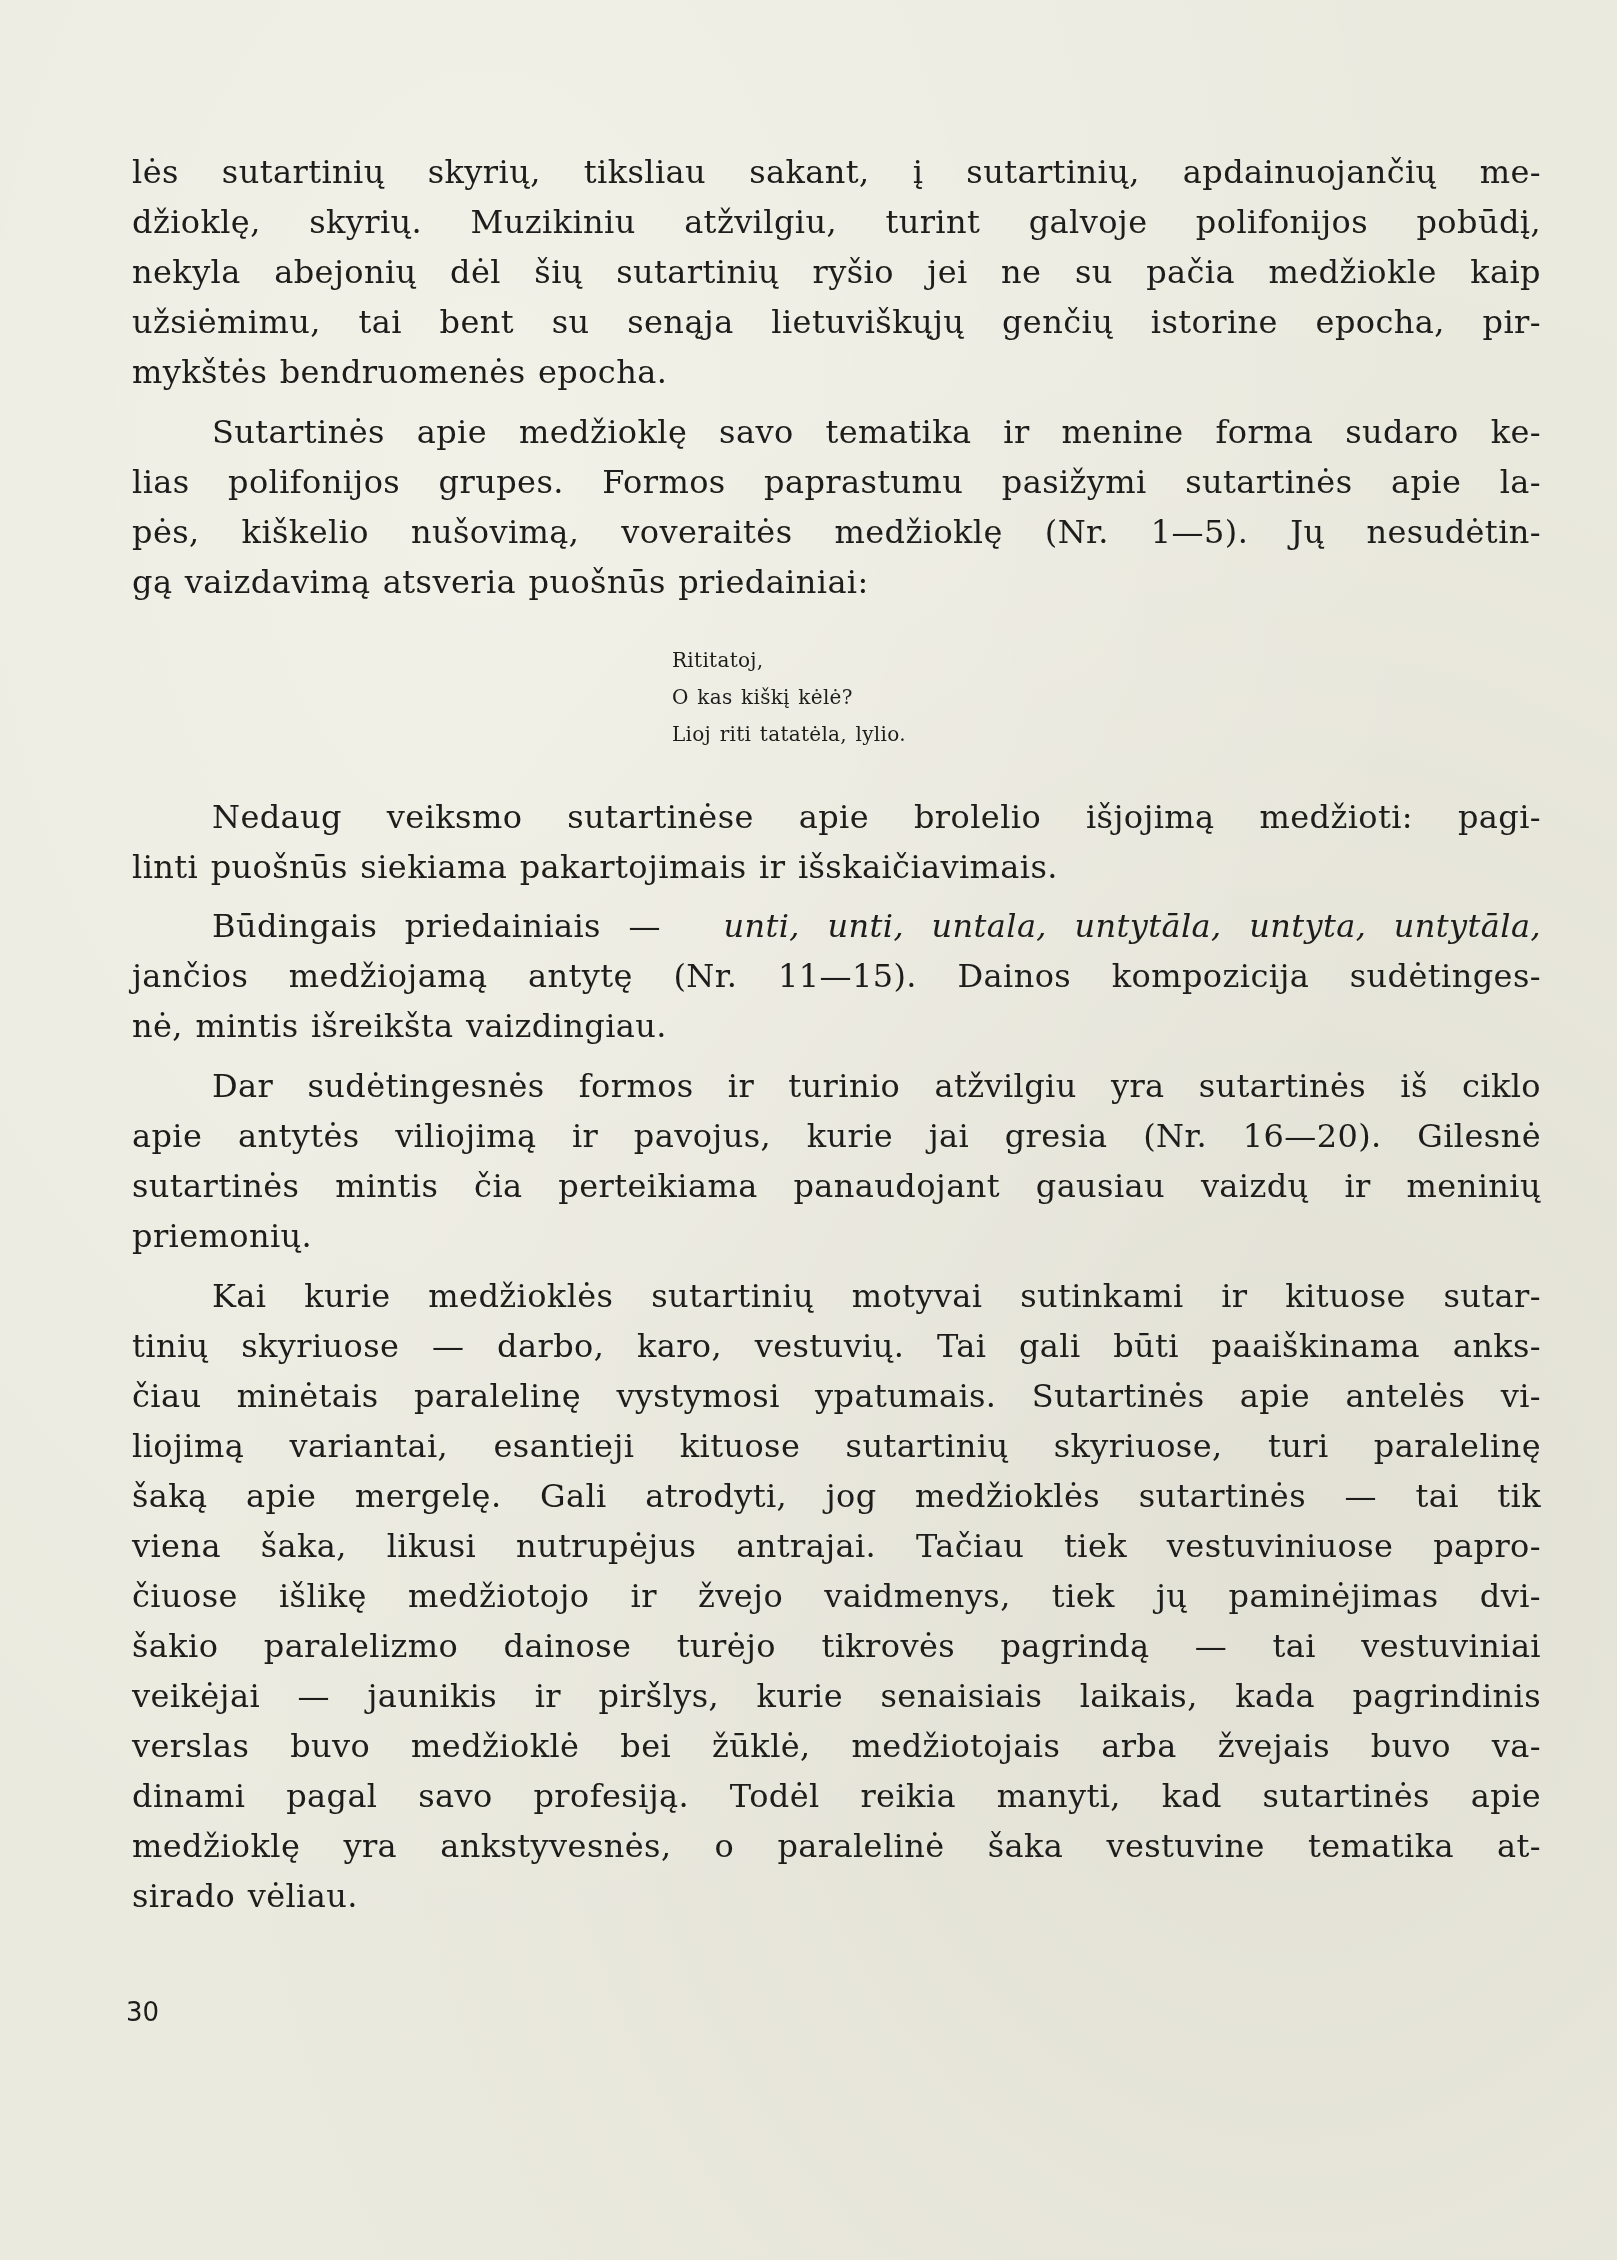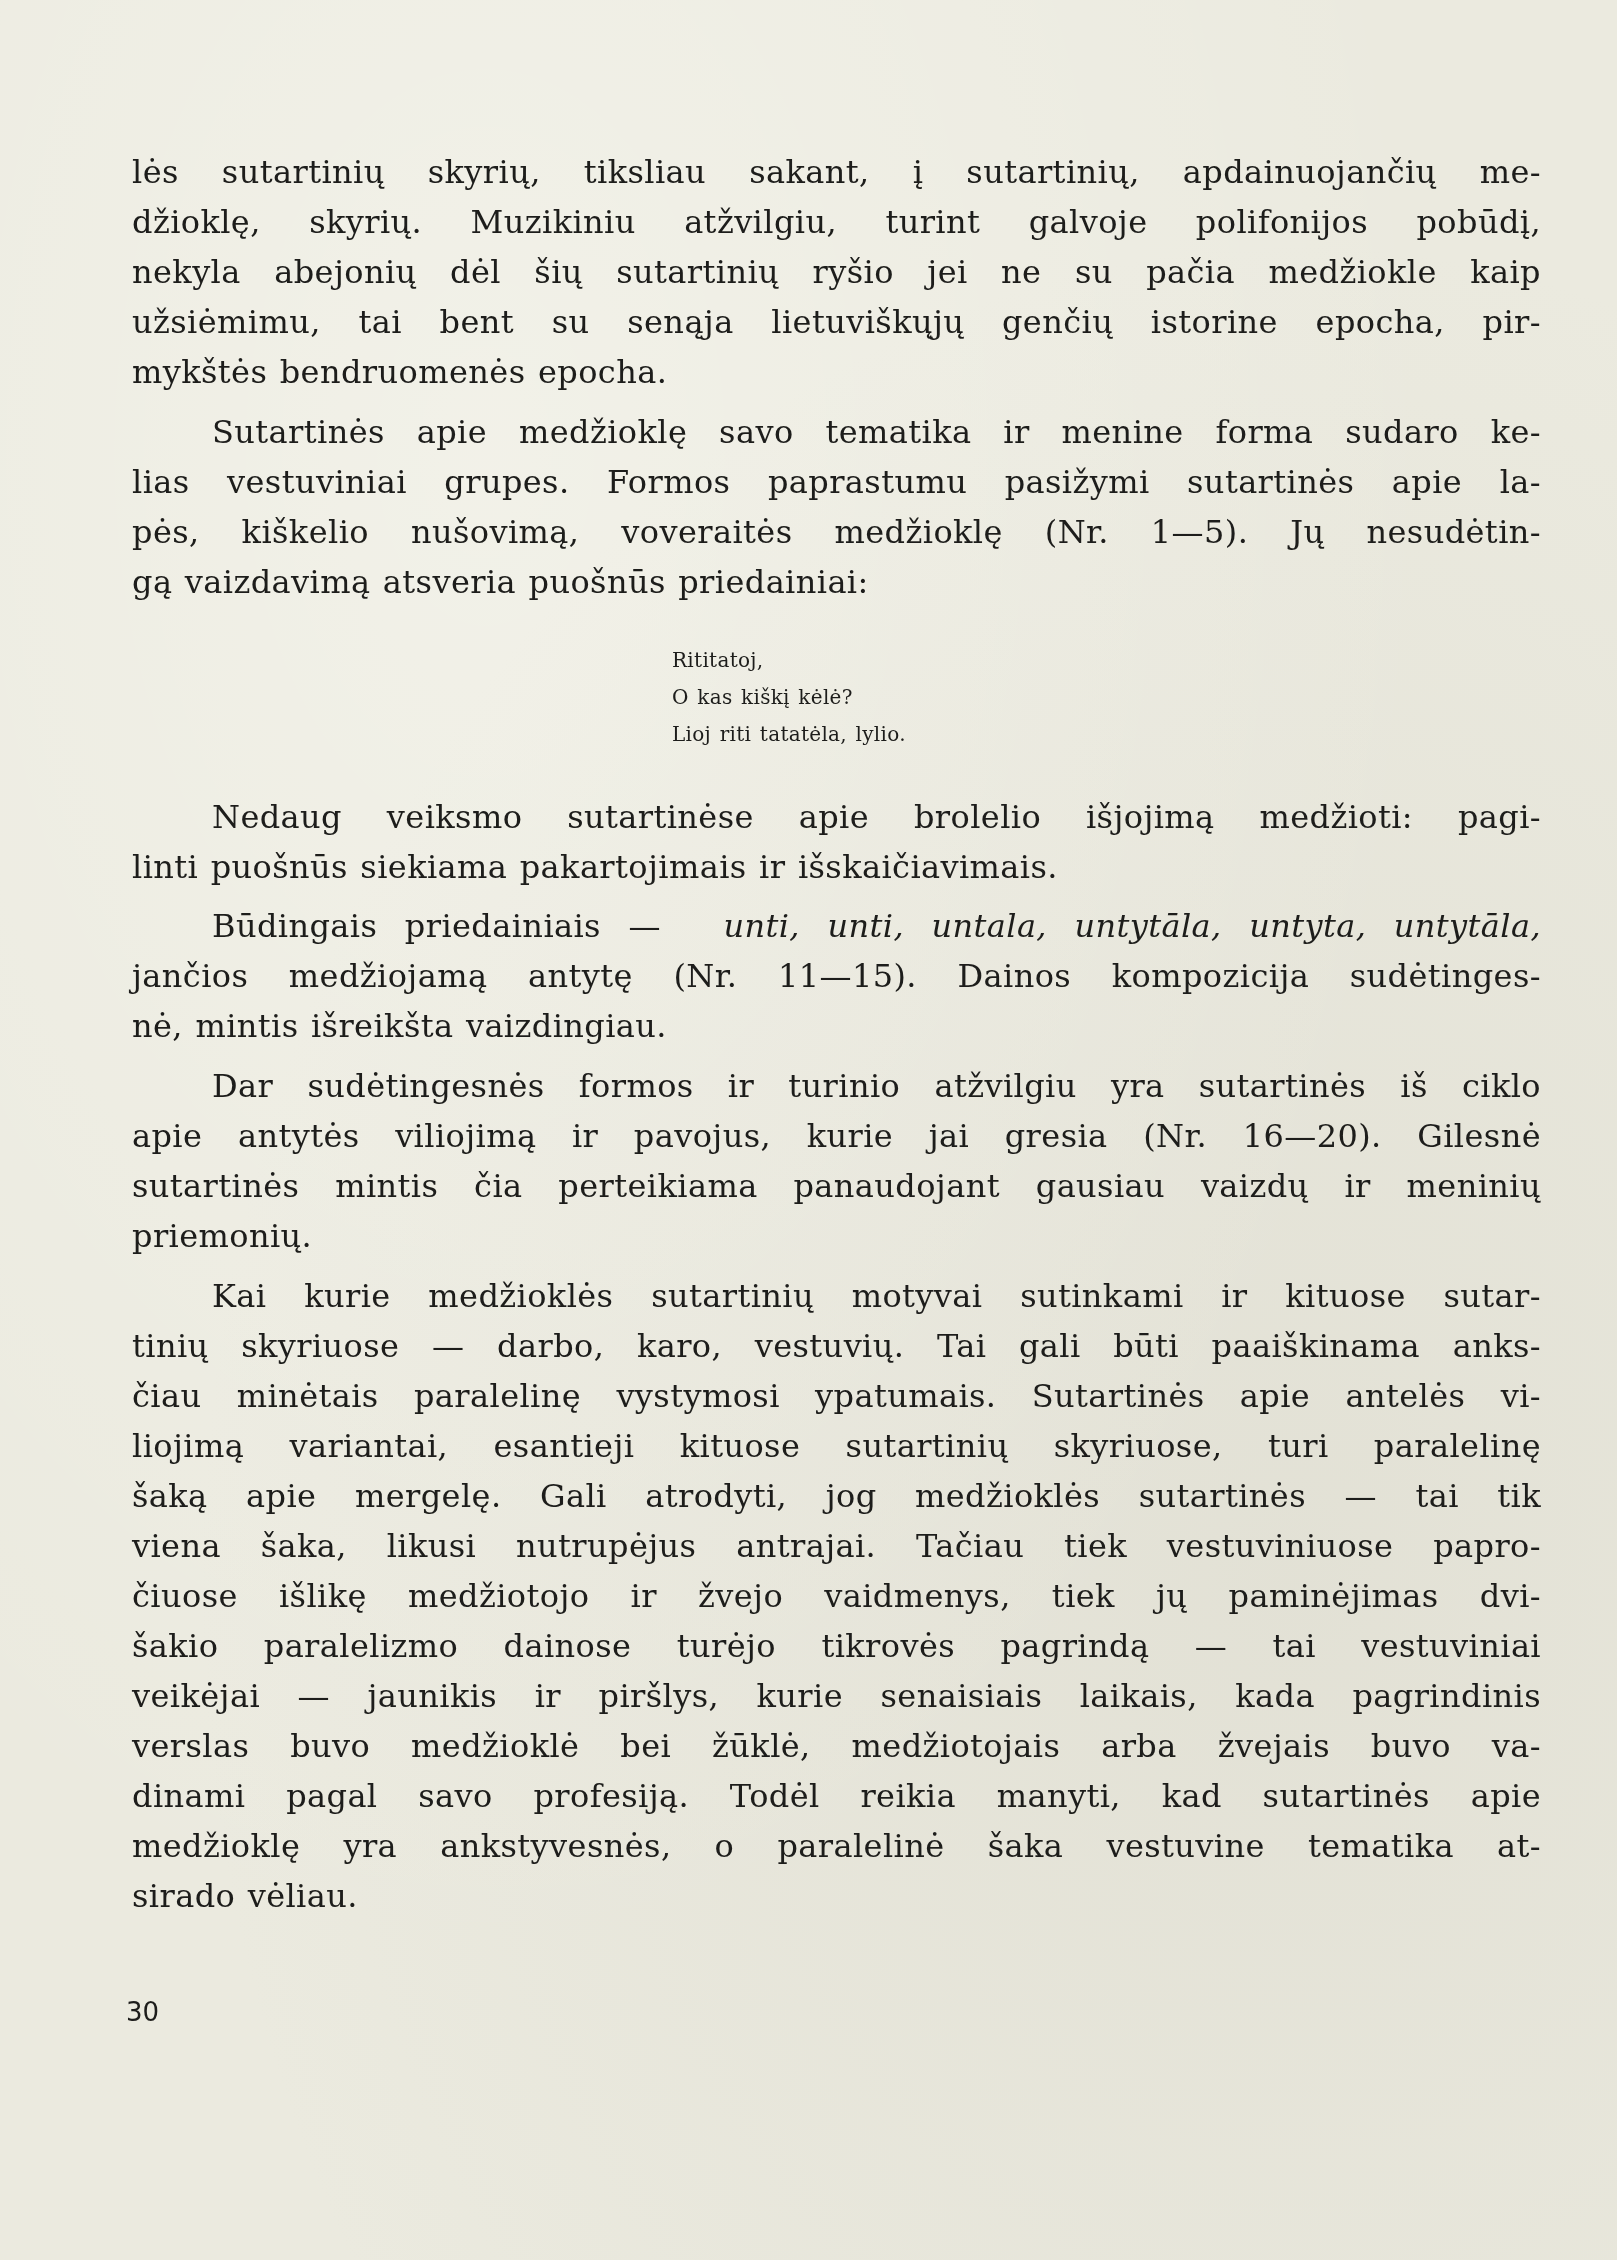--- a/index.html
+++ b/index.html
@@ -81,21 +81,21 @@
     <p class="para">
       <span class="line">lės sutartinių skyrių, tiksliau sakant, į sutartinių, apdainuojančių me-</span>
       <span class="line">džioklę, skyrių. Muzikiniu atžvilgiu, turint galvoje polifonijos pobūdį,</span>
       <span class="line">nekyla abejonių dėl šių sutartinių ryšio jei ne su pačia medžiokle kaip</span>
       <span class="line">užsiėmimu, tai bent su senąja lietuviškųjų genčių istorine epocha, pir-</span>
       <span class="line last">mykštės bendruomenės epocha.</span>
     </p>
 
     <p class="para">
       <span class="line first">Sutartinės apie medžioklę savo tematika ir menine forma sudaro ke-</span>
-      <span class="line">lias vestuviniai grupes. Formos paprastumu pasižymi sutartinės apie la-</span>
+      <span class="line">lias polifonijos grupes. Formos paprastumu pasižymi sutartinės apie la-</span>
       <span class="line">pės, kiškelio nušovimą, voveraitės medžioklę (Nr. 1—5). Jų nesudėtin-</span>
       <span class="line last">gą vaizdavimą atsveria puošnūs priedainiai:</span>
     </p>
 
     <div class="verse">
       <span class="vline">Rititatoj,</span>
       <span class="vline">O kas kiškį kėlė?</span>
       <span class="vline">Lioj riti tatatėla, lylio.</span>
     </div>
 

